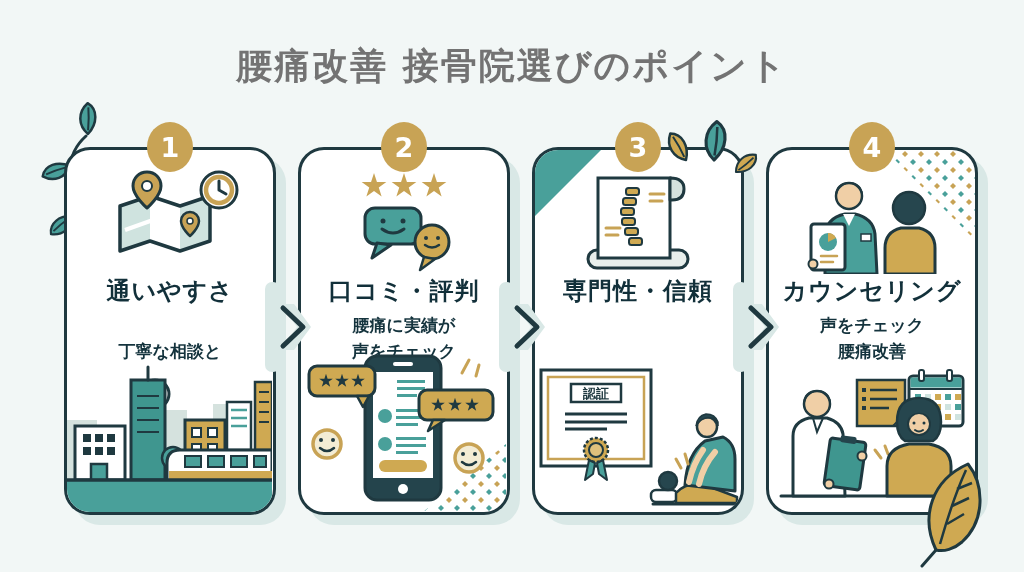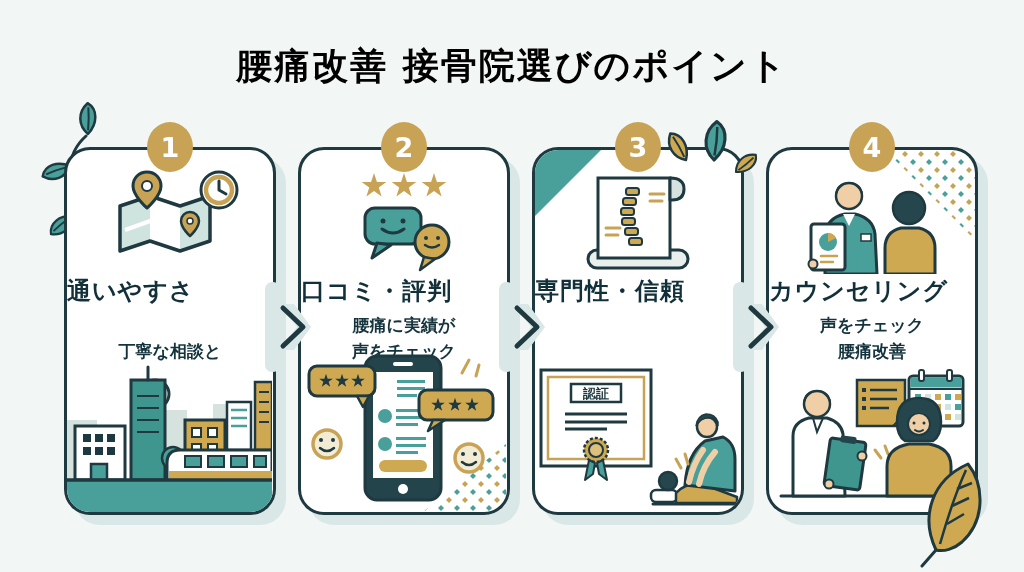--- a/index.html
+++ b/index.html
@@ -3,36 +3,36 @@
 <meta charset="utf-8">
 <style>
   html,body{margin:0;padding:0;}
   .stage{
     position:relative; width:1024px; height:572px; overflow:hidden;
     background:#f2f7f6;
     font-family:"DejaVu Sans","Liberation Sans",sans-serif;
   }
   .title{
     position:absolute; top:42px; left:0; width:1024px; text-align:center;
-    font-size:36px; font-weight:800; color:#000000; letter-spacing:2px; margin:0;
+    font-size:36px; font-weight:800; color:#737373; letter-spacing:2px; margin:0;
   }
   .card{ position:absolute; top:147px; width:212px; height:368px; z-index:2; }
   .card-inner{
     position:absolute; inset:0; background:#ffffff;
     border:3.5px solid #1f3940; border-radius:26px;
     box-shadow:10px 10px 0 #d9e8e6; overflow:hidden;
   }
   .badge{
     position:absolute; top:-25px; left:50%; transform:translateX(-50%);
     width:46px; height:50px; background:#c8a355; border-radius:50%;
     color:#ffffff; font-weight:800; font-size:27px;
     display:flex; align-items:center; justify-content:center; z-index:4;
   }
   .card-heading{
-    position:absolute; top:125px; left:0; width:100%; 
+    position:absolute; top:125px; left:0; width:100%; text-align:center;
     font-size:24px; font-weight:800; color:#12303a; letter-spacing:1px;
   }
   .card-desc{
     position:absolute; top:162px; left:0; width:100%; text-align:center;
     font-size:17px; font-weight:700; color:#14333d; line-height:1.55;
   }
   .card-icon{ position:absolute; left:50%; transform:translateX(-50%); }
   .card-illus{ position:absolute; bottom:0; left:0; }
   .deco{ position:absolute; }
   .arrow{ position:absolute; top:282px; width:56px; height:90px; z-index:5; }

